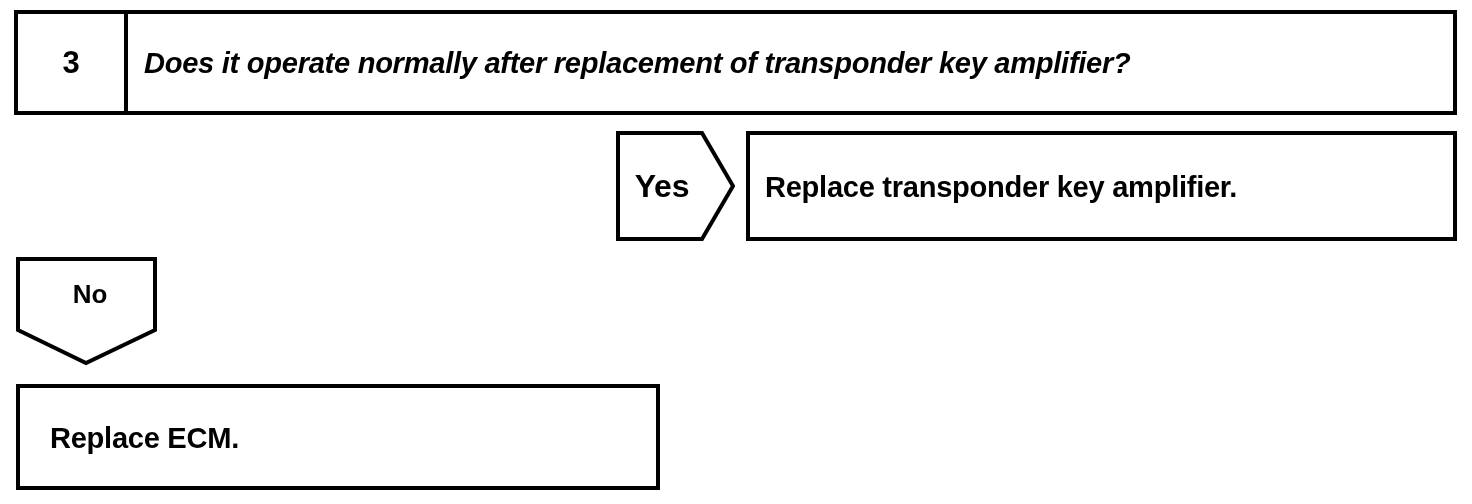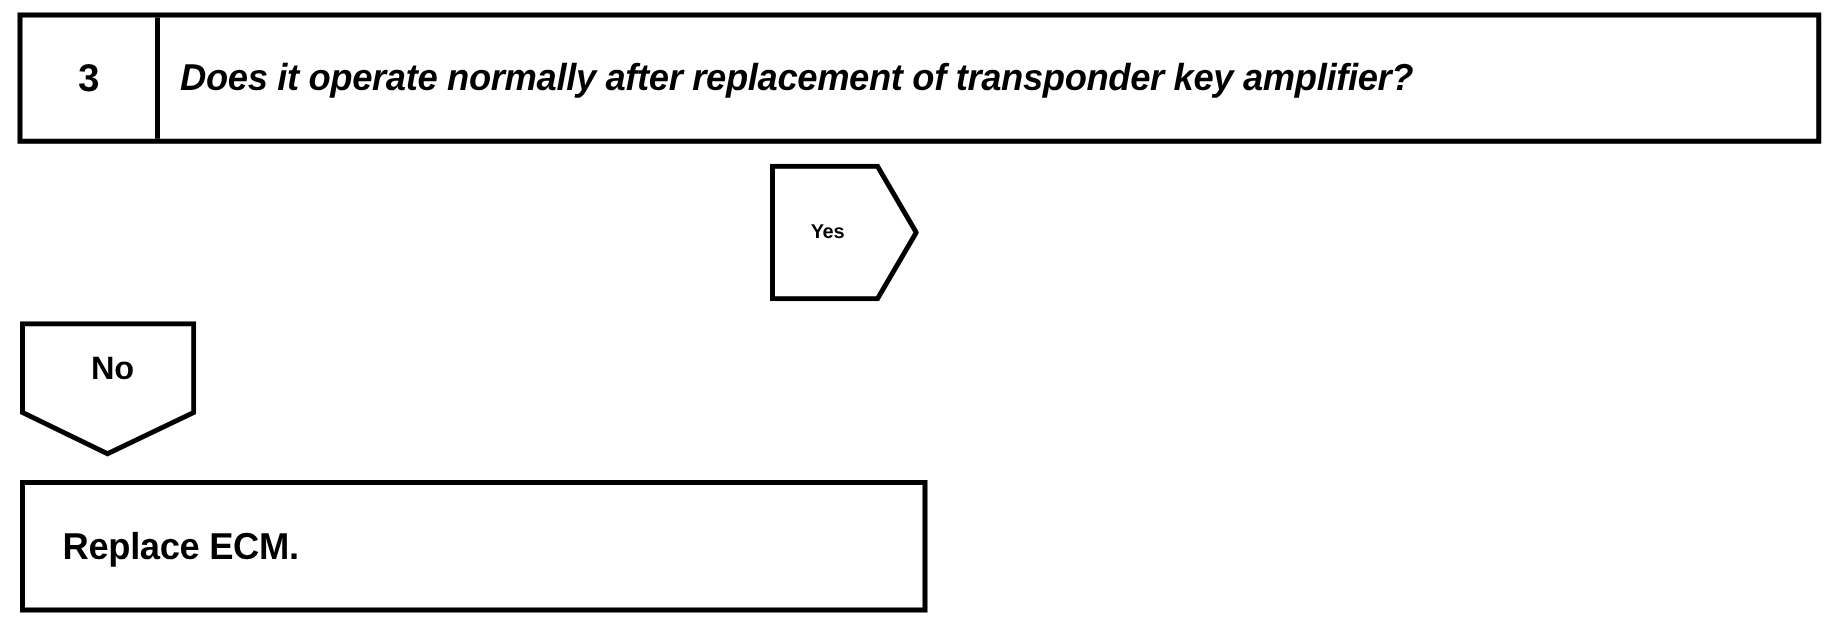--- a/index.html
+++ b/index.html
@@ -74,21 +74,21 @@
   .yes-arrow svg { display: block; }
   .yes-label {
     position: absolute;
     left: 616px;
     top: 131px;
     width: 92px;
     height: 110px;
     display: flex;
     align-items: center;
     justify-content: center;
-    font-size: 16px;
+    font-size: 32px;
     font-weight: bold;
     letter-spacing: -0.2px;
     pointer-events: none;
   }
 
   
   .no-arrow {
     position: absolute;
     left: 16px;
     top: 257px;
@@ -132,21 +132,21 @@
   }
   #action-yes {
     left: 746px;
     top: 131px;
     width: 711px;
     height: 110px;
   }
   #action-no {
     left: 16px;
     top: 384px;
-    width: 726px;
+    width: 644px;
     height: 106px;
     padding-left: 30px;
   }
 </style>
 </head>
 <body>
 
 <div id="page">
 
   <div class="step-row">
@@ -158,20 +158,23 @@
     </div>
   </div>
 
   <div class="yes-arrow">
     <svg width="119" height="110" viewBox="0 0 119 110" xmlns="http://www.w3.org/2000/svg">
       <polygon points="2,2 86,2 117,55 86,108 2,108" fill="#ffffff" stroke="#000000" stroke-width="4" stroke-linejoin="miter"></polygon>
     </svg>
   </div>
   <div class="no-select yes-label">Yes</div>
 
+  <div class="action-box" id="action-yes">
+    <span class="action-text">Replace transponder key amplifier.</span>
+  </div>
 
   <div class="no-arrow">
     <svg width="141" height="109" viewBox="0 0 141 109" xmlns="http://www.w3.org/2000/svg">
       <polygon points="2,2 139,2 139,73 70,106 2,73" fill="#ffffff" stroke="#000000" stroke-width="4" stroke-linejoin="miter"></polygon>
     </svg>
   </div>
   <div class="no-label">No</div>
 
   <div class="action-box" id="action-no">
     <span class="action-text">Replace ECM.</span>

